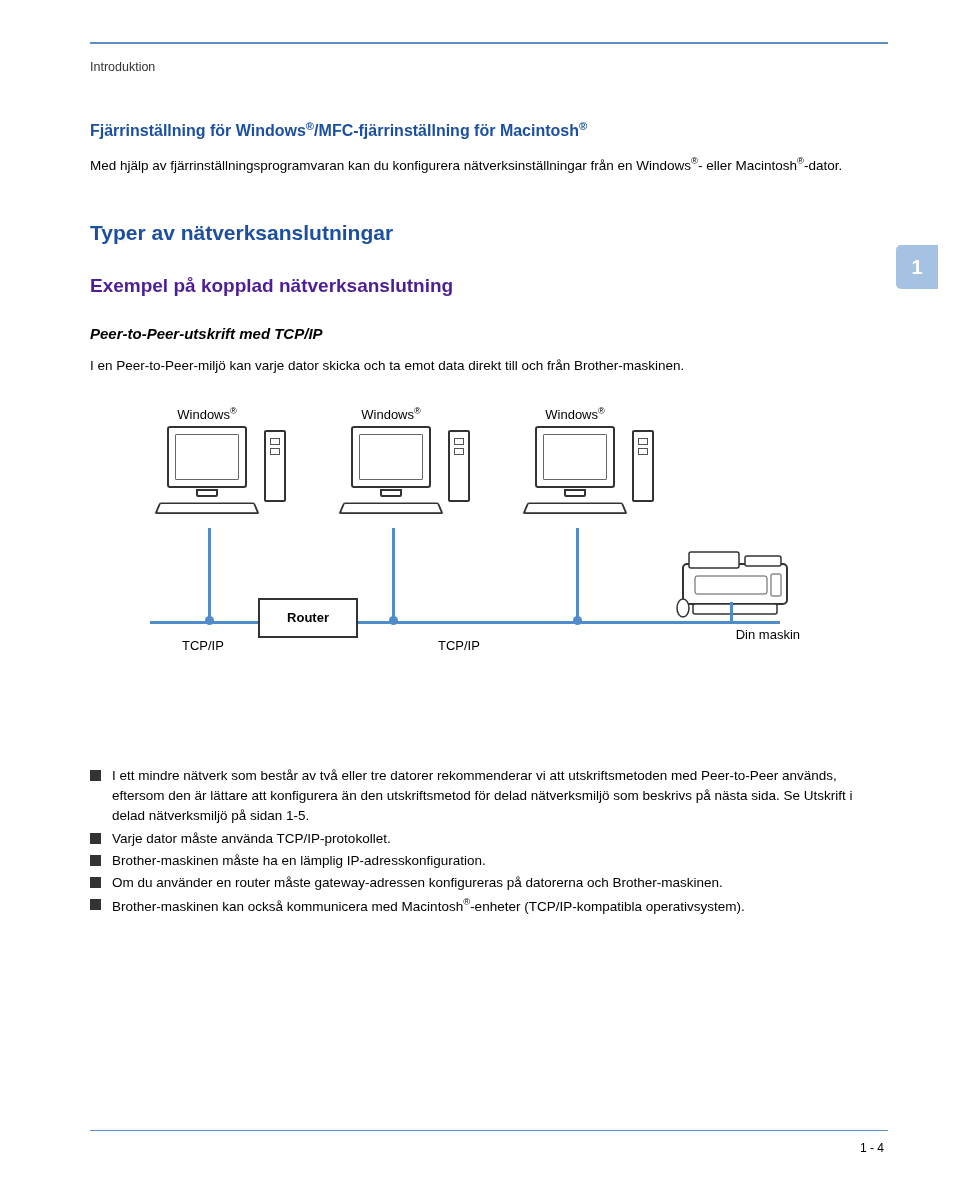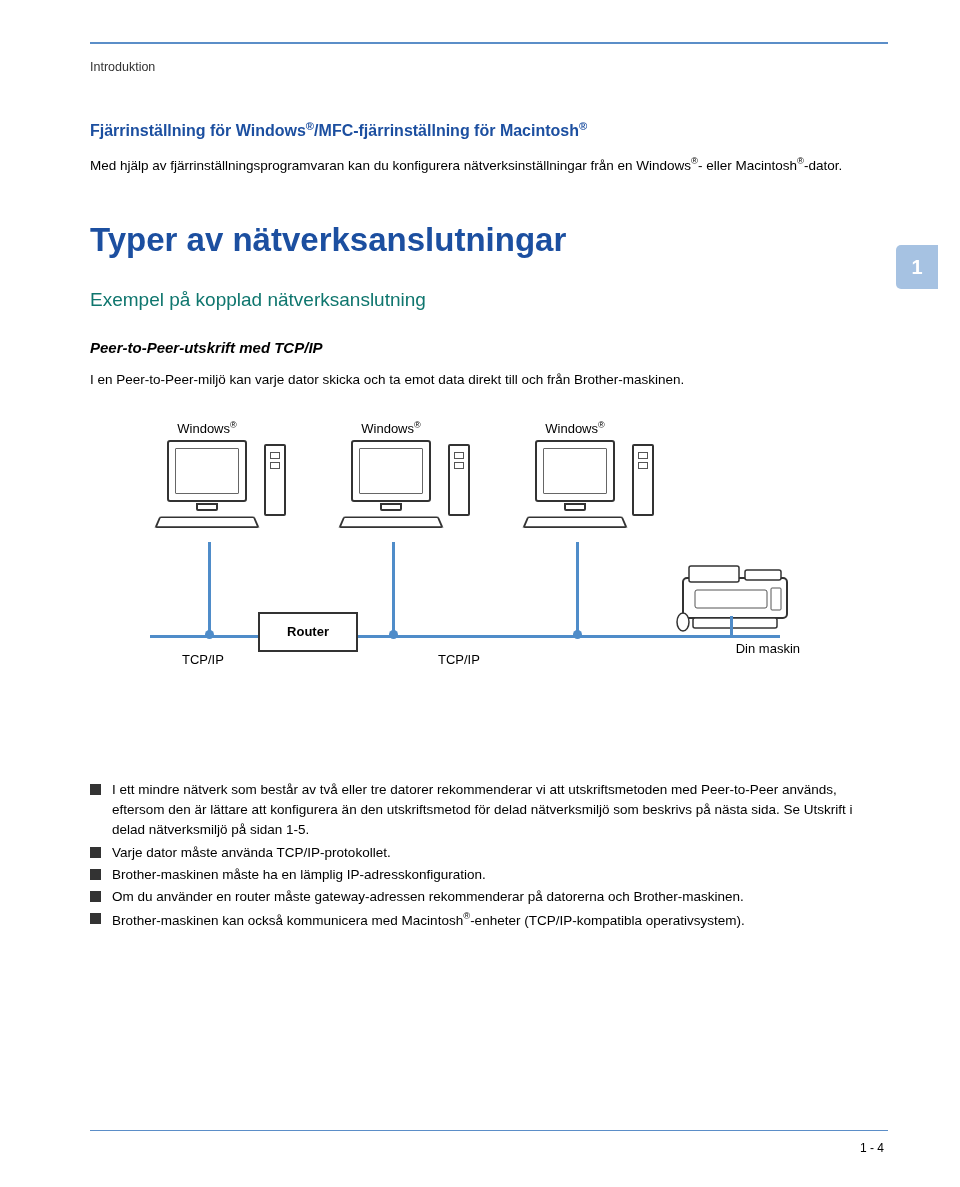--- a/index.html
+++ b/index.html
@@ -38,30 +38,30 @@
     font-weight: bold;
     margin-bottom: 14px;
   }
   .para {
     font-size: 13.5px;
     line-height: 1.45;
     margin-bottom: 14px;
   }
   .h1 {
     color: #1c4fa0;
-    font-size: 33px;
+    font-size: 21px;
     font-weight: bold;
     margin-top: 46px;
     margin-bottom: 30px;
     text-align: left;
   }
   .h2 {
-    color: #0f766e;
+    color: #4c1d95;
     font-size: 19px;
-    font-weight: normal;
+    font-weight: bold;
     margin-bottom: 28px;
   }
   .h4 {
     font-size: 15px;
     font-weight: bold;
     margin-bottom: 14px;
     font-style: italic;
   }
   sup { font-size: 0.7em; }
   .tab {
@@ -321,20 +321,20 @@
       <div class="plabel">Din maskin</div>
     </div>
     <div class="printer-drop"></div>
 
   </div>
 
   <ul class="bullets">
     <li>I ett mindre nätverk som består av två eller tre datorer rekommenderar vi att utskriftsmetoden med Peer-to-Peer används, eftersom den är lättare att konfigurera än den utskriftsmetod för delad nätverksmiljö som beskrivs på nästa sida. Se Utskrift i delad nätverksmiljö på sidan 1-5.</li>
     <li>Varje dator måste använda TCP/IP-protokollet.</li>
     <li>Brother-maskinen måste ha en lämplig IP-adresskonfiguration.</li>
-    <li>Om du använder en router måste gateway-adressen rekommenderar på datorerna och Brother-maskinen.</li>
+    <li>Om du använder en router måste gateway-adressen konfigureras på datorerna och Brother-maskinen.</li>
     <li>Brother-maskinen kan också kommunicera med Macintosh<sup>®</sup>-enheter (TCP/IP-kompatibla operativsystem).</li>
   </ul>
 
 </div>
 
 <div class="footer-rule"></div>
 <div class="page-num">1 - 4</div>
 
 </body></html>

